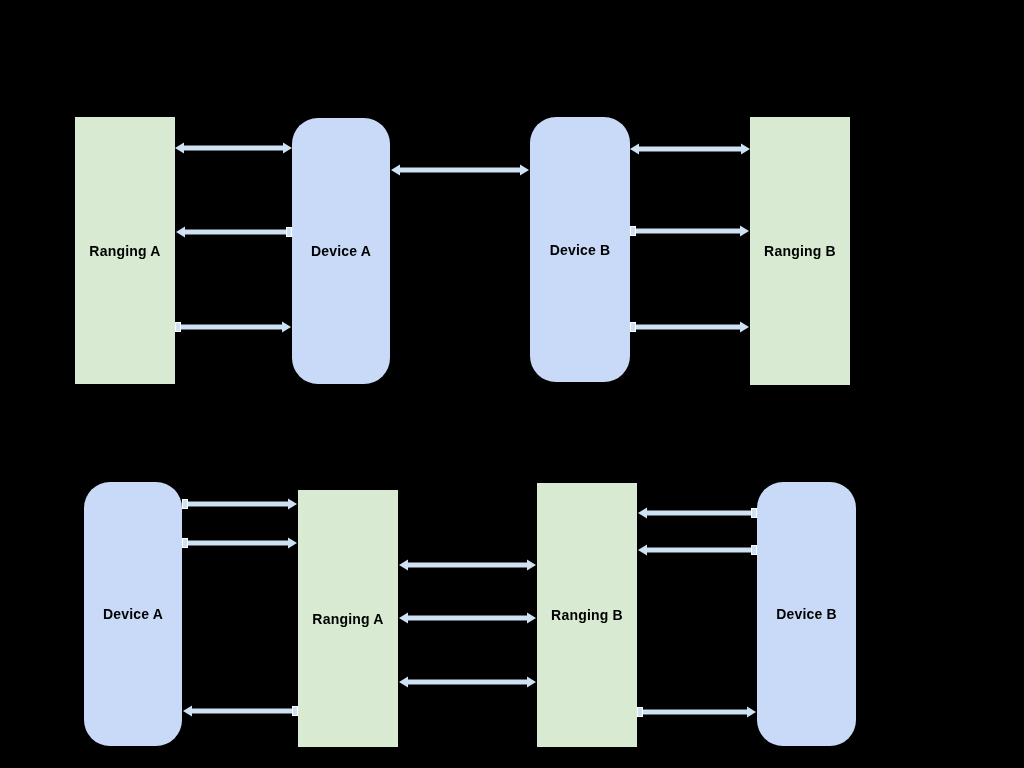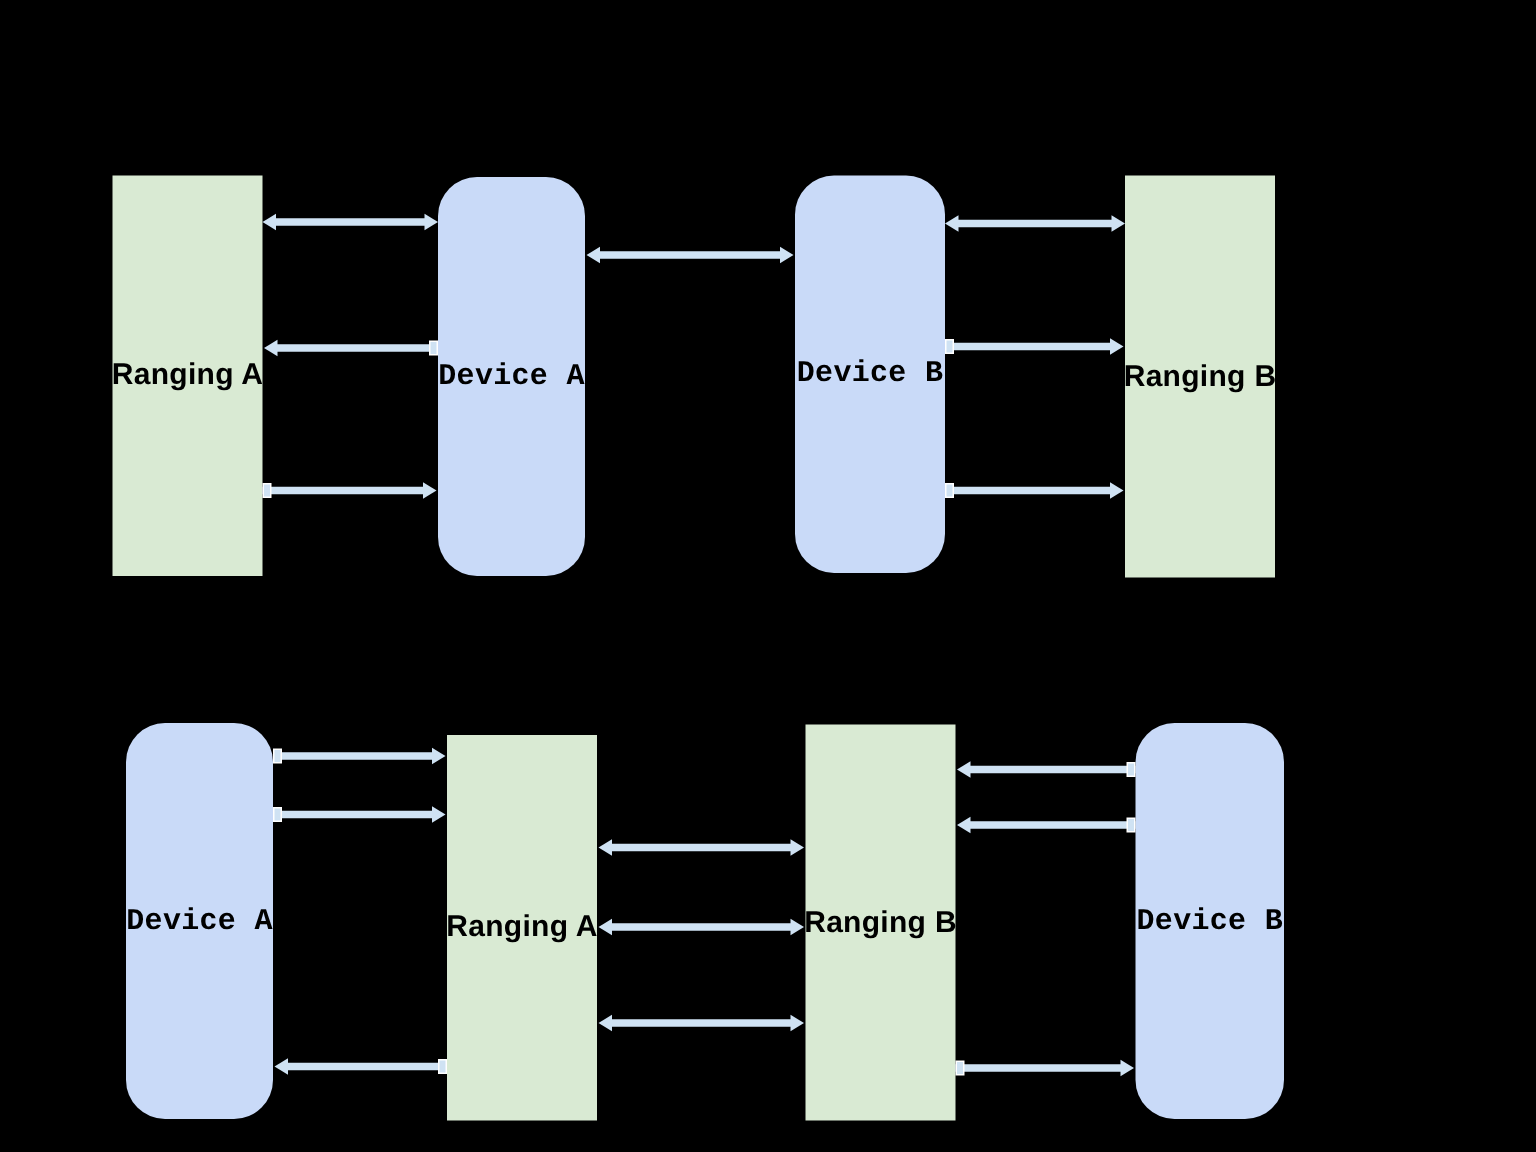--- a/index.html
+++ b/index.html
@@ -27,24 +27,23 @@
   }
   .box {
     position: absolute;
     display: flex;
     align-items: center;
     justify-content: center;
     box-sizing: border-box;
   }
   .box.rounded {
     border-radius: 26px;
-    font-family: Liberation Mono, monospace;
   }
   .box-label {
-    font-size: 20px;
+    font-size: 14px;
     font-weight: bold;
     letter-spacing: 0.2px;
     white-space: nowrap;
   }
   svg.arrow {
     position: absolute;
     overflow: visible;
     display: block;
   }
 </style>

